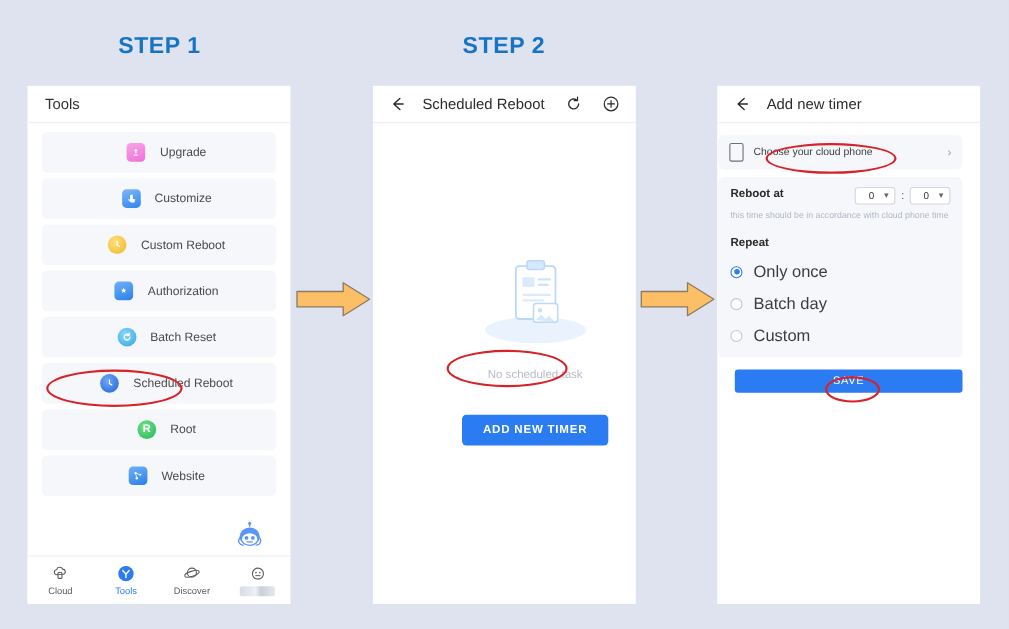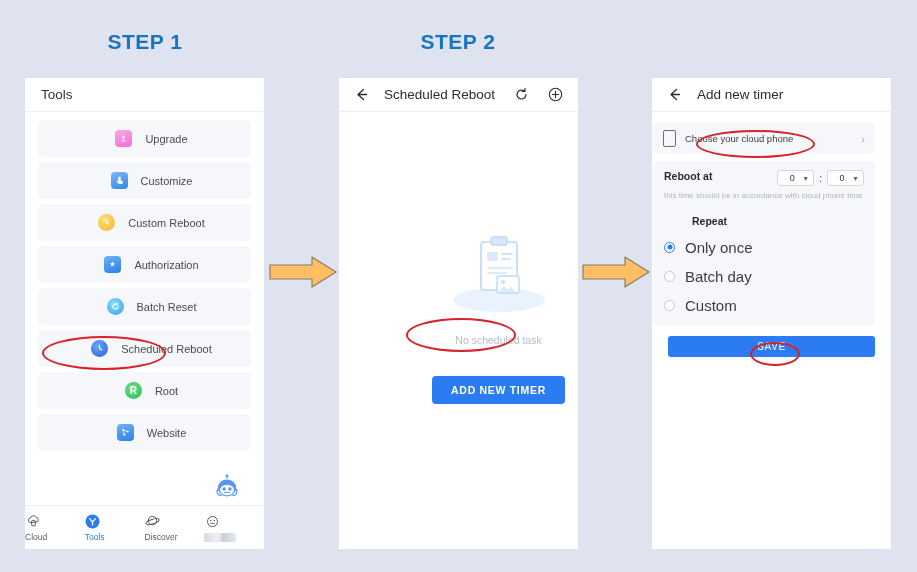--- a/index.html
+++ b/index.html
@@ -120,21 +120,21 @@
     height: 44px;
     border-top: 1px solid #eeeef2;
     display: flex;
     box-sizing: border-box;
     background: #fff;
   }
   .tab {
     flex: 1;
     display: flex;
     flex-direction: column;
-    align-items: flex-start;
+    align-items: center;
     justify-content: center;
     gap: 3px;
   }
   .tab-icon {
     width: 16px;
     height: 16px;
     display: flex;
     align-items: center;
     justify-content: center;
   }
@@ -165,21 +165,21 @@
     color: #2b2b2b;
     margin-left: 14px;
     flex: 1;
   }
   .hdr-icon { width: 17px; height: 17px; }
   .hdr-icon + .hdr-icon { margin-left: 17px; }
 
   .empty-wrap {
     position: absolute;
     top: 150px;
-    left: 16px;
+    left: 4px;
     width: 287px;
     text-align: center;
   }
   .empty-illus { width: 112px; height: 90px; }
   .empty-text {
     font-size: 10.5px;
     color: #b6bcc8;
     margin-top: 12px;
   }
   .primary-btn {
@@ -268,21 +268,20 @@
     font-size: 8px;
     color: #b0b6c2;
     margin-top: 5px;
     line-height: 1.35;
   }
   .repeat-title {
     font-size: 10.5px;
     color: #2b2b2b;
     font-weight: bold;
     margin-top: 13px;
-    margin-left: 28px;
   }
   .radio-row {
     display: flex;
     align-items: center;
     margin-top: 12px;
   }
   .radio {
     width: 11px;
     height: 11px;
     border-radius: 50%;

